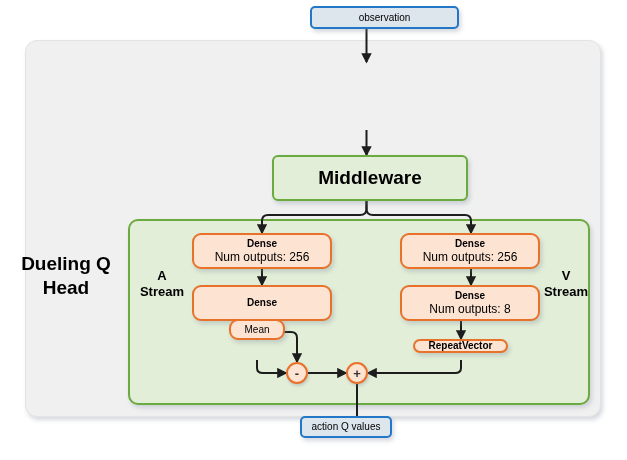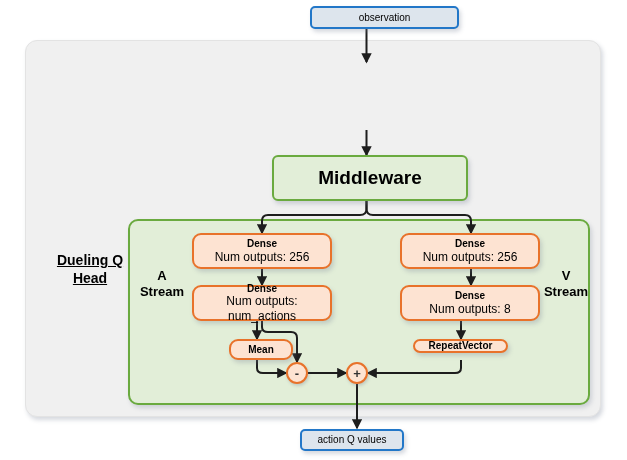--- a/index.html
+++ b/index.html
@@ -96,29 +96,29 @@
     font-size: 19px;
   }
   #dense-a1-box { left: 192px; top: 233px; width: 140px; height: 36px; }
   #dense-a2-box { left: 192px; top: 285px; width: 140px; height: 36px; }
   #dense-v1-box { left: 400px; top: 233px; width: 140px; height: 36px; }
   #dense-v2-box { left: 400px; top: 285px; width: 140px; height: 36px; }
   .dense .node-title { font-size: 10px; font-weight: bold; }
   .dense .node-sub { font-size: 12px; }
 
   #mean-box {
-    left: 229px; top: 339px; width: 64px; height: 21px;
-    font-size: 10px; font-weight: bold;
+    left: 229px; top: 319px; width: 56px; height: 21px;
+    font-size: 10px; font-weight: normal;
   }
   #repeatvector-box {
     left: 413px; top: 339px; width: 95px; height: 14px;
     font-size: 10px; font-weight: bold;
   }
   #action-q-values-box {
-    left: 300px; top: 429px; width: 104px; height: 22px;
+    left: 300px; top: 416px; width: 92px; height: 22px;
     font-size: 10px;
     text-align: center;
   }
 
   
   .op-circle {
     position: absolute;
     width: 22px;
     height: 22px;
     border-radius: 50%;
@@ -139,23 +139,22 @@
 
   
   .stream-label {
     position: absolute;
     text-align: center;
     font-weight: bold;
     color: #000000;
     line-height: 1.25;
   }
   #dueling-q-head-label {
-    left: 44px; top: 252px; width: 92px;
-    font-size: 14px;
-    text-decoration: underline;
+    left: 20px; top: 252px; width: 92px;
+    font-size: 19px;
   }
   #a-stream-label {
     left: 134px; top: 268px; width: 56px;
     font-size: 13px;
   }
   #v-stream-label {
     left: 542px; top: 268px; width: 48px;
     font-size: 13px;
   }
 
@@ -222,21 +221,20 @@
   <div class="node node-green" id="middleware-box">
     <span class="node-title">Middleware</span>
   </div>
 
   <div class="node node-orange dense" id="dense-a1-box">
     <span class="node-title">Dense</span>
     <span class="node-sub">Num outputs: 256</span>
   </div>
   <div class="node node-orange dense" id="dense-a2-box">
     <span class="node-title">Dense</span>
-    <span class="node-sub">Num outputs: num_actions</span>
   </div>
 
   <div class="node node-orange dense" id="dense-v1-box">
     <span class="node-title">Dense</span>
     <span class="node-sub">Num outputs: 256</span>
   </div>
   <div class="node node-orange dense" id="dense-v2-box">
     <span class="node-title">Dense</span>
     <span class="node-sub">Num outputs: 8</span>
   </div>

